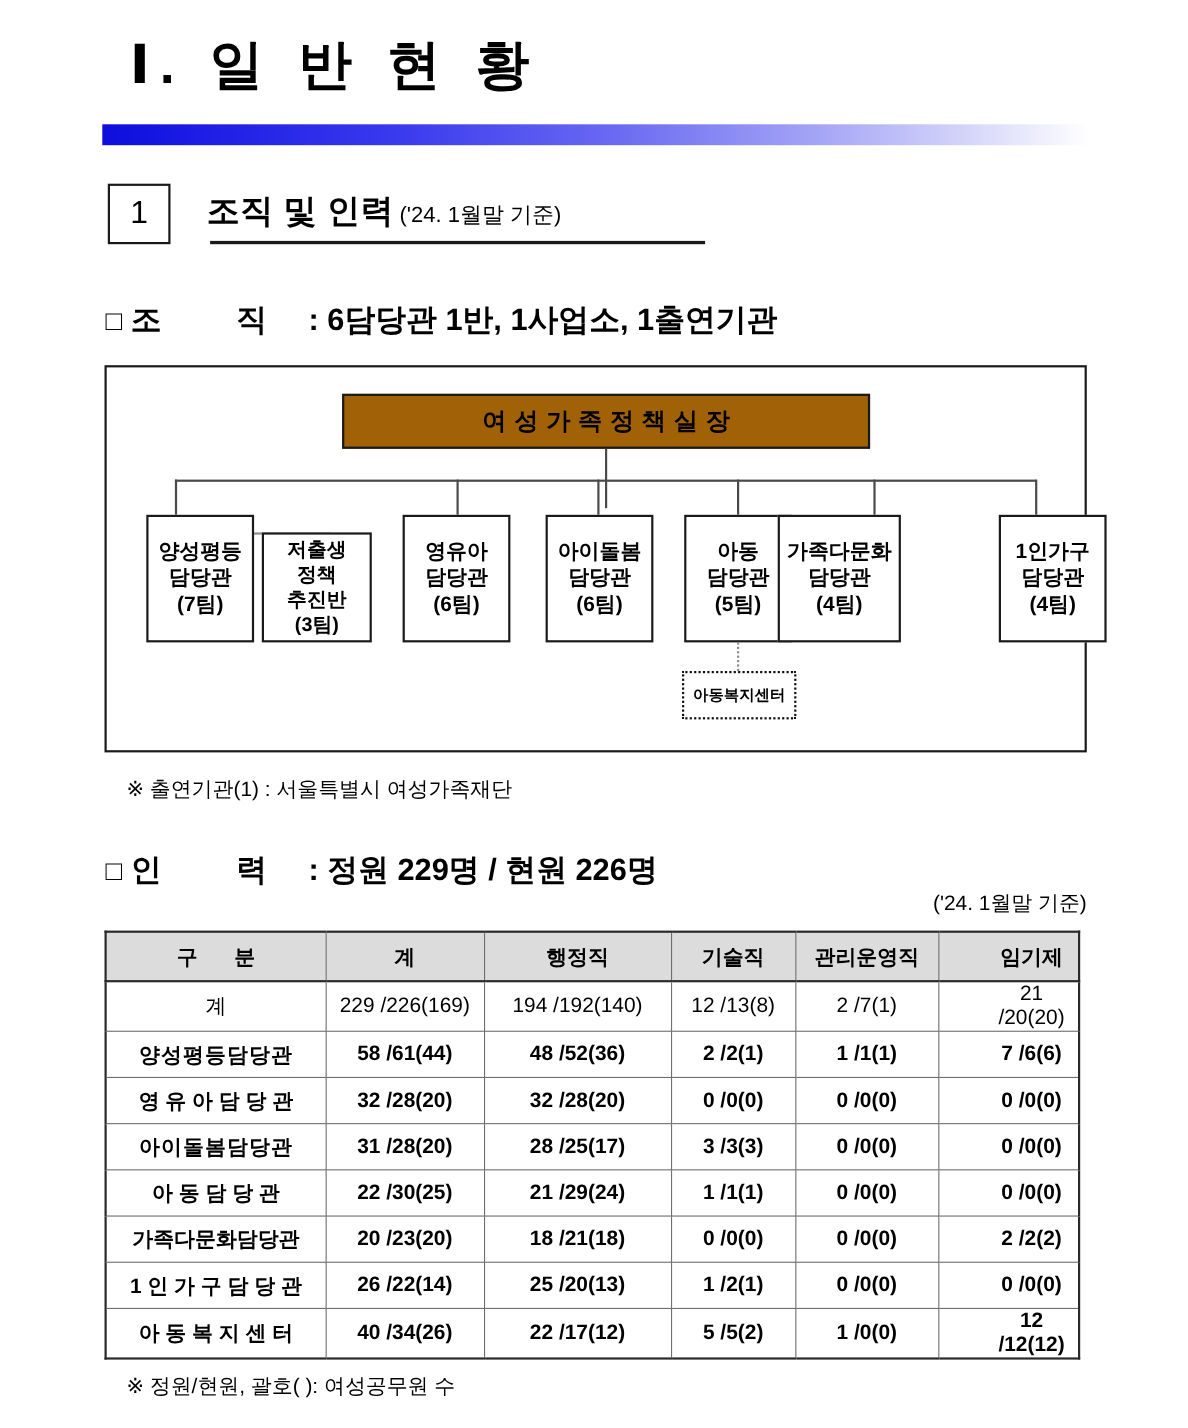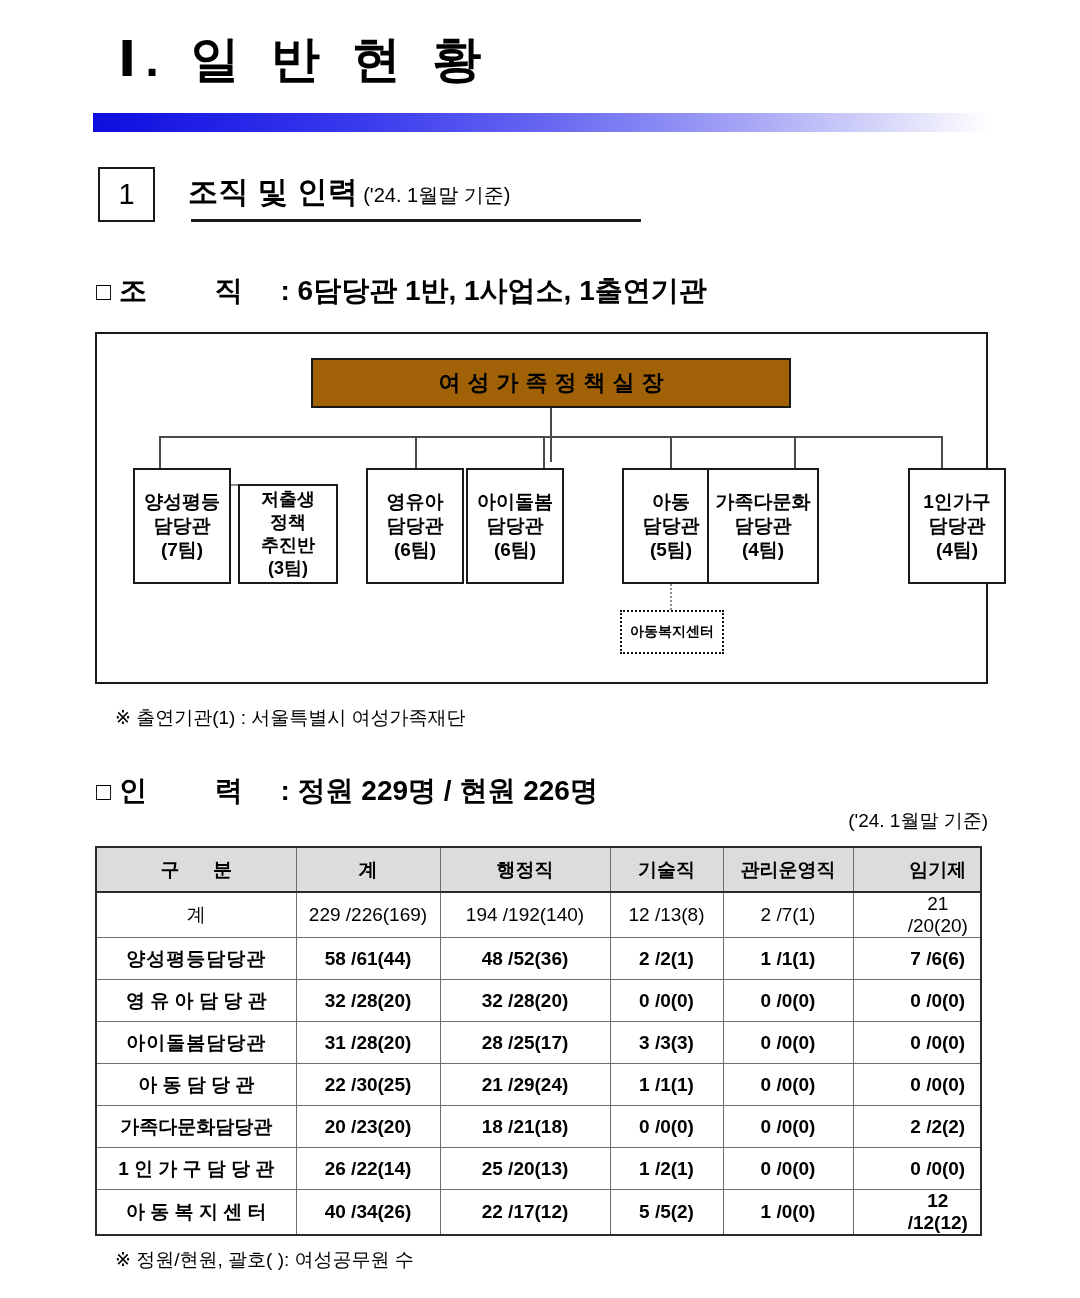--- a/index.html
+++ b/index.html
@@ -276,21 +276,21 @@
 추진반</span>
   <span>(3팀)</span>
 </div>
 
 <div class="dept-box" style="left:366px; width:98px;">
   <span style="white-space:pre-line;">영유아
 담당관</span>
   <span>(6팀)</span>
 </div>
 
-<div class="dept-box" style="left:466px; width:98px;">
+<div class="dept-box" style="left:496px; width:98px;">
   <span style="white-space:pre-line;">아이돌봄
 담당관</span>
   <span>(6팀)</span>
 </div>
 
 <div class="dept-box" style="left:622px; width:98px;">
   <span style="white-space:pre-line;">아동
 담당관</span>
   <span>(5팀)</span>
 </div>

